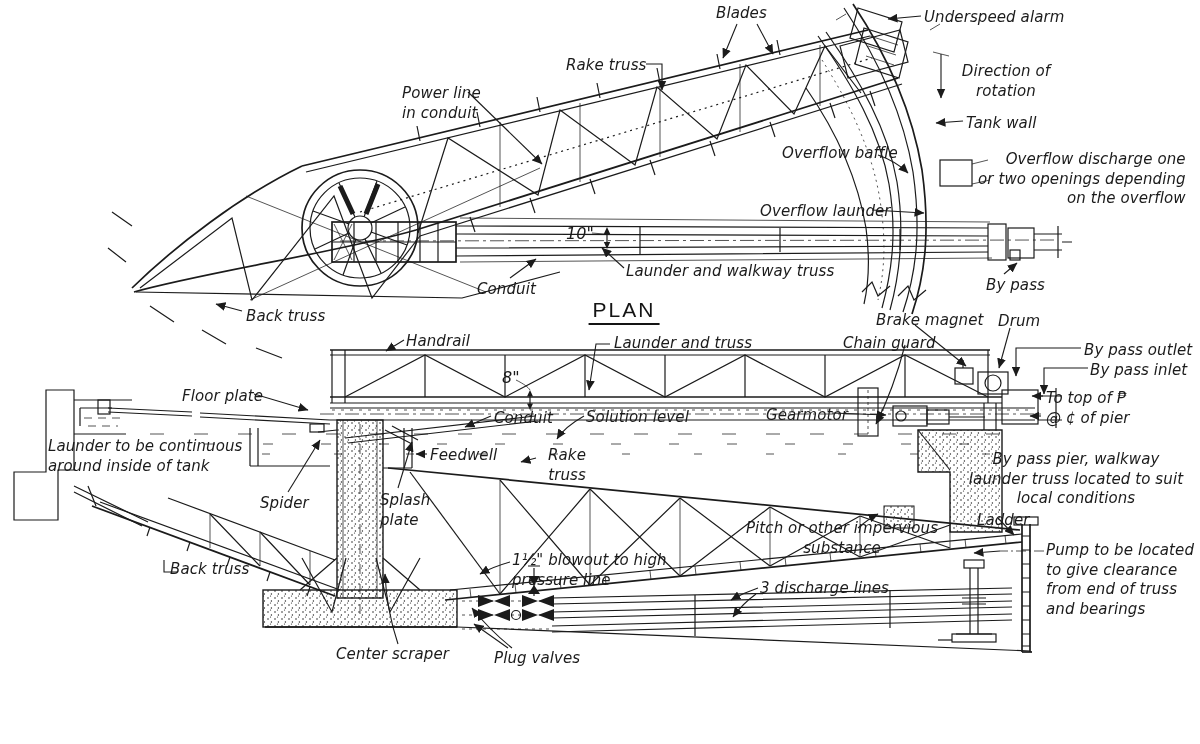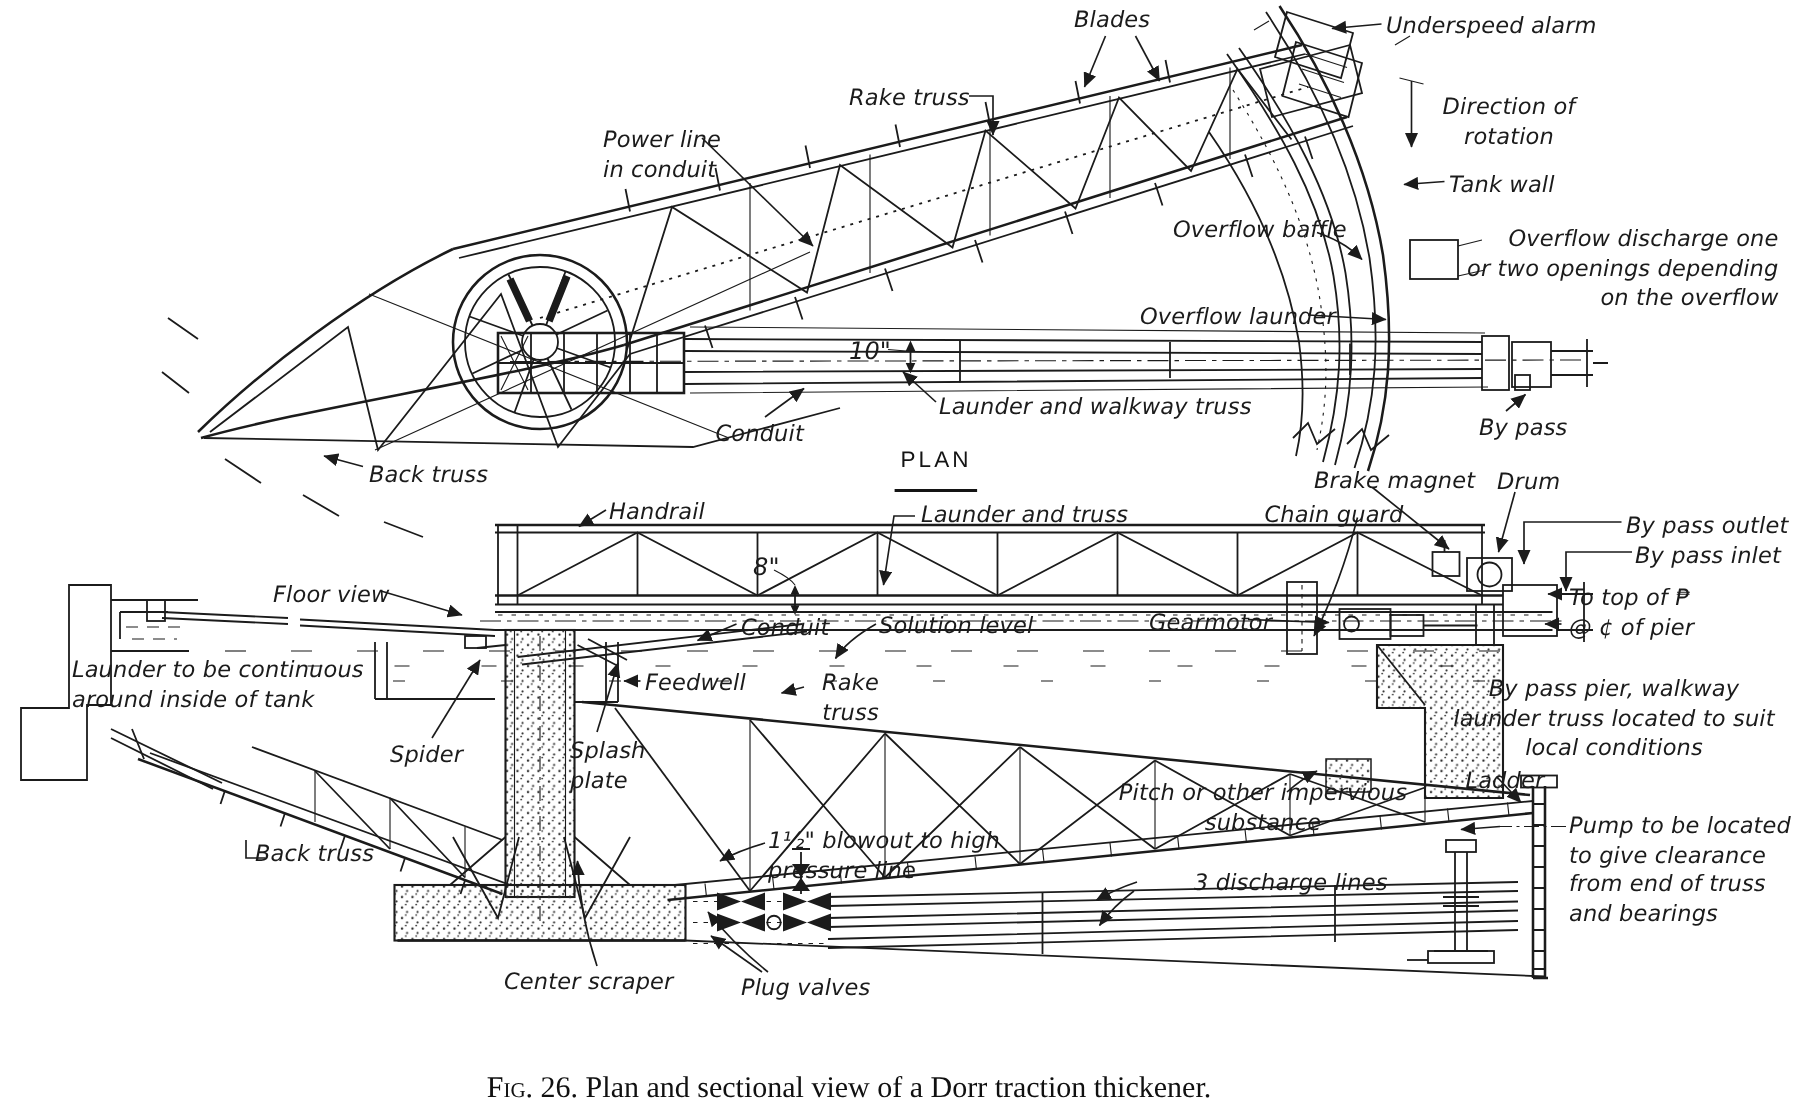--- a/index.html
+++ b/index.html
@@ -2,22 +2,22 @@
 <html><head>
 <meta charset="utf-8">
 <style>
   html,body{margin:0;padding:0;background:#e8e8e4;}
   #page{position:relative;width:1200px;height:744px;background:#ffffff;overflow:hidden;
         font-family:"DejaVu Sans",sans-serif;}
   #linework{position:absolute;left:0;top:0;}
   .ann{position:absolute;font:italic 15px/1.3 "DejaVu Sans",sans-serif;color:#1b1b1b;
        white-space:pre-line;letter-spacing:0.1px;}
   .view-title{position:absolute;transform:translateX(-50%);
-       font-family:"Liberation Sans",sans-serif;font-size:15px;letter-spacing:2px;
-       color:#141414;border-bottom:2.5px solid #141414;padding:0 4px 11px 4px;white-space:nowrap;}
+       font-family:"Liberation Sans",sans-serif;font-size:21px;letter-spacing:2px;
+       color:#141414;border-bottom:2.5px solid #141414;padding:0 4px 1px 4px;white-space:nowrap;}
   .caption{position:absolute;left:566px;top:714px;transform:translateX(-50%);
        font-family:"Liberation Serif",serif;font-size:20px;color:#101010;white-space:nowrap;}
   .caption .sc{font-variant:small-caps;}
   svg .ln{stroke:#1b1b1b;fill:none;stroke-width:1.2;}
   svg .hv{stroke:#1b1b1b;fill:none;stroke-width:1.7;}
   svg .th{stroke:#1b1b1b;fill:none;stroke-width:0.75;}
   svg .ld{stroke:#1b1b1b;fill:none;stroke-width:1.1;}
   svg .fill{fill:#1b1b1b;stroke:none;}
 </style>
 </head>
@@ -253,23 +253,20 @@
       <path class="ld" d="M508,648 L474,624" marker-end="url(#ah)"></path>
       <path class="ld" d="M512,648 C492,632 480,618 472,608" marker-end="url(#ah)"></path>
       <path class="ld" d="M998,518 L1014,535" marker-end="url(#ah)"></path>
       <path class="th" d="M1044,551 L1000,551" stroke-dasharray="10 3 2 3"></path>
       <path class="ld" d="M1000,551 L974,553" marker-end="url(#ah)"></path>
     </g>
   </svg>
 
   <div class="view-title" style="left:624px;top:298px;">PLAN</div>
 
-  <div class="caption">
-    <span class="sc">Fig. 26.</span><span> Plan and sectional view of a Dorr traction thickener.</span>
-  </div>
 
   <div>
       <div class="ann" style="left: 716px; top: 4px;">Blades</div>
       <div class="ann" style="left: 924px; top: 8px;">Underspeed alarm</div>
       <div class="ann" style="left: 402px; top: 56px; margin-top: 28px;">Power line
 in conduit</div>
       <div class="ann" style="left: 566px; top: 56px;">Rake truss</div>
       <div class="ann" style="left: 950px; top: 62px; width: 112px; text-align: center;">Direction of
 rotation</div>
       <div class="ann" style="left: 966px; top: 114px;">Tank wall</div>
@@ -289,34 +286,34 @@
       <div class="ann" style="left: 1084px; top: 341px;">By pass outlet</div>
       <div class="ann" style="left: 1090px; top: 361px;">By pass inlet</div>
       <div class="ann" style="left: 1046px; top: 389px;">To top of ₱
 @ ¢ of pier</div>
       <div class="ann" style="left: 406px; top: 332px;">Handrail</div>
       <div class="ann" style="left: 614px; top: 334px;">Launder and truss</div>
       <div class="ann" style="left: 502px; top: 368px; font-size: 16px;">8"</div>
       <div class="ann" style="left: 494px; top: 409px;">Conduit</div>
       <div class="ann" style="left: 586px; top: 408px;">Solution level</div>
       <div class="ann" style="left: 766px; top: 406px;">Gearmotor</div>
-      <div class="ann" style="left: 182px; top: 387px;">Floor view</div>
+      <div class="ann" style="left: 182px; top: 387px;">Floor plate</div>
       <div class="ann" style="left: 48px; top: 437px;">Launder to be continuous
 around inside of tank</div>
       <div class="ann" style="left: 260px; top: 494px;">Spider</div>
       <div class="ann" style="left: 380px; top: 491px;">Splash
 plate</div>
       <div class="ann" style="left: 430px; top: 446px;">Feedwell</div>
       <div class="ann" style="left: 538px; top: 446px; width: 58px; text-align: center;">Rake
 truss</div>
       <div class="ann" style="left: 712px; top: 519px; width: 260px; text-align: center;">Pitch or other impervious
 substance</div>
       <div class="ann" style="left: 512px; top: 551px;">1½" blowout to high
 pressure line</div>
-      <div class="ann" style="left: 760px; top: 579px; margin-left: 36px;">3 discharge lines</div>
+      <div class="ann" style="left: 760px; top: 579px;">3 discharge lines</div>
       <div class="ann" style="left: 170px; top: 560px;">Back truss</div>
       <div class="ann" style="left: 336px; top: 645px;">Center scraper</div>
       <div class="ann" style="left: 494px; top: 649px;">Plug valves</div>
       <div class="ann" style="left: 950px; top: 450px; width: 252px; text-align: center;">By pass pier, walkway
 launder truss located to suit
 local conditions</div>
       <div class="ann" style="left: 952px; top: 511px; padding-left: 25px;">Ladder</div>
       <div class="ann" style="left: 1046px; top: 541px;">Pump to be located
 to give clearance
 from end of truss

